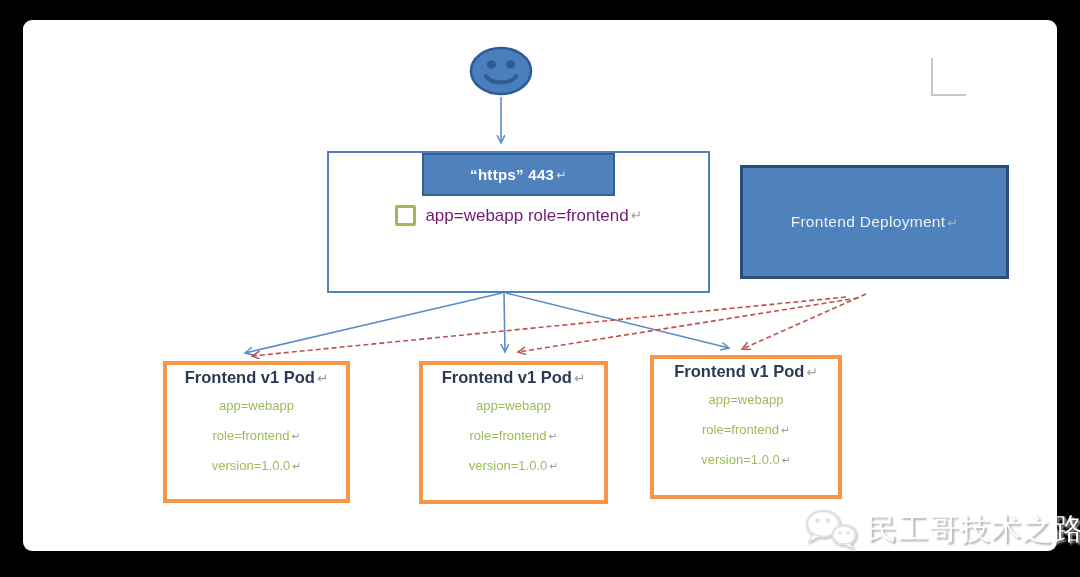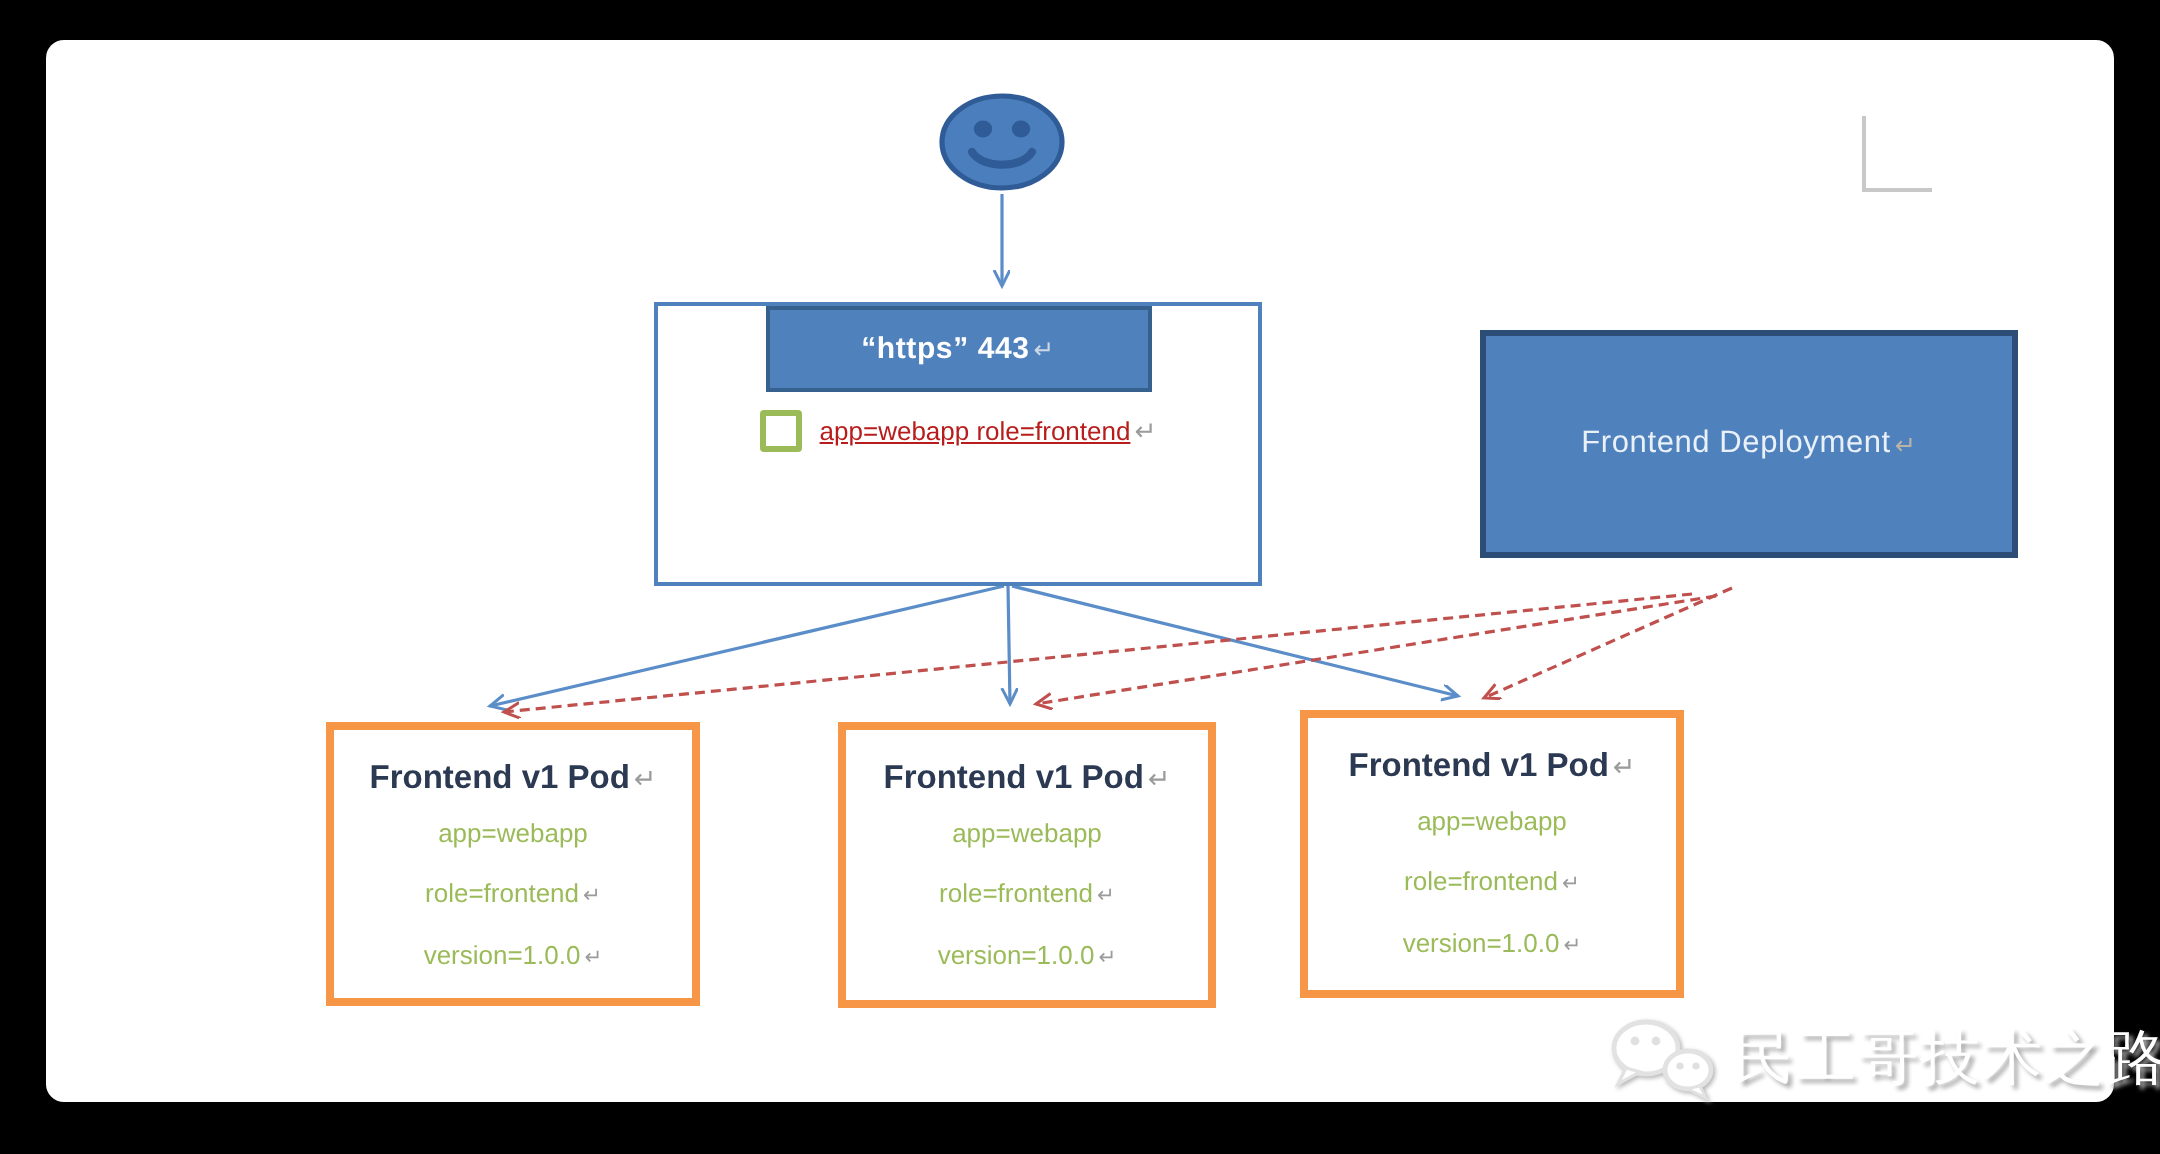--- a/index.html
+++ b/index.html
@@ -11,53 +11,53 @@
     position:absolute;left:23px;top:20px;width:1034px;height:531px;
     background:#ffffff;border-radius:9px;
   }
   .overlay{position:absolute;left:0;top:0;width:1080px;height:577px;pointer-events:none;}
 
   
   .smiley{position:absolute;left:469px;top:46px;width:64px;height:51px;}
 
   
   .service-box{
-    position:absolute;left:327px;top:151px;width:304px;height:142px;box-sizing:border-box;
+    position:absolute;left:327px;top:151px;width:383px;height:142px;box-sizing:border-box;
     background:#fff;border:2px solid #4f81bd;text-align:center;
   }
   .port-chip{
     width:193px;height:43px;margin:0 auto;box-sizing:border-box;
     background:#4f81bd;border:2px solid #36618f;
     display:flex;align-items:center;justify-content:center;
     color:#ffffff;font-size:15px;font-weight:bold;letter-spacing:.3px;
   }
   .service-title{
     margin-top:8px;font-size:16px;font-weight:600;color:#2b3a52;
   }
   .selector-row{
     margin-top:9px;display:flex;align-items:center;justify-content:center;
   }
   .checkbox{
     width:15px;height:15px;border:3px solid #9bbb59;border-radius:2px;
     background:#fff;margin-right:9px;display:inline-block;
   }
-  .green-text{color:#b91c1c;font-size:13px;text-decoration:underline;}
+  .green-text{color:#701a75;font-size:17px;}
 
   
   .deployment-box{
     position:absolute;left:740px;top:165px;width:269px;height:114px;box-sizing:border-box;
     background:#4f81bd;border:3px solid #2c4d75;
     display:flex;align-items:center;justify-content:center;
     color:#eaf0f8;font-size:15.5px;letter-spacing:.3px;
   }
 
   
   .pod{
     position:absolute;box-sizing:border-box;background:#fff;
-    border:4px solid #f79646;text-align:center;padding-top:12px;
+    border:4px solid #f79646;text-align:center;padding-top:0;
   }
   .pod-1{left:163px;top:361px;width:187px;height:142px;}
   .pod-2{left:419px;top:361px;width:189px;height:143px;}
   .pod-3{left:650px;top:355px;width:192px;height:144px;}
   .pod-title{font-size:16.5px;font-weight:600;color:#2b3a52;line-height:24px;}
   .pod-label{font-size:13px;color:#9bbb59;line-height:30px;}
 
   
   .ret{color:#9b9b9b;font-size:0.82em;font-weight:400;margin-left:2px;}
   .ret-light{color:#cfd8e6;}

